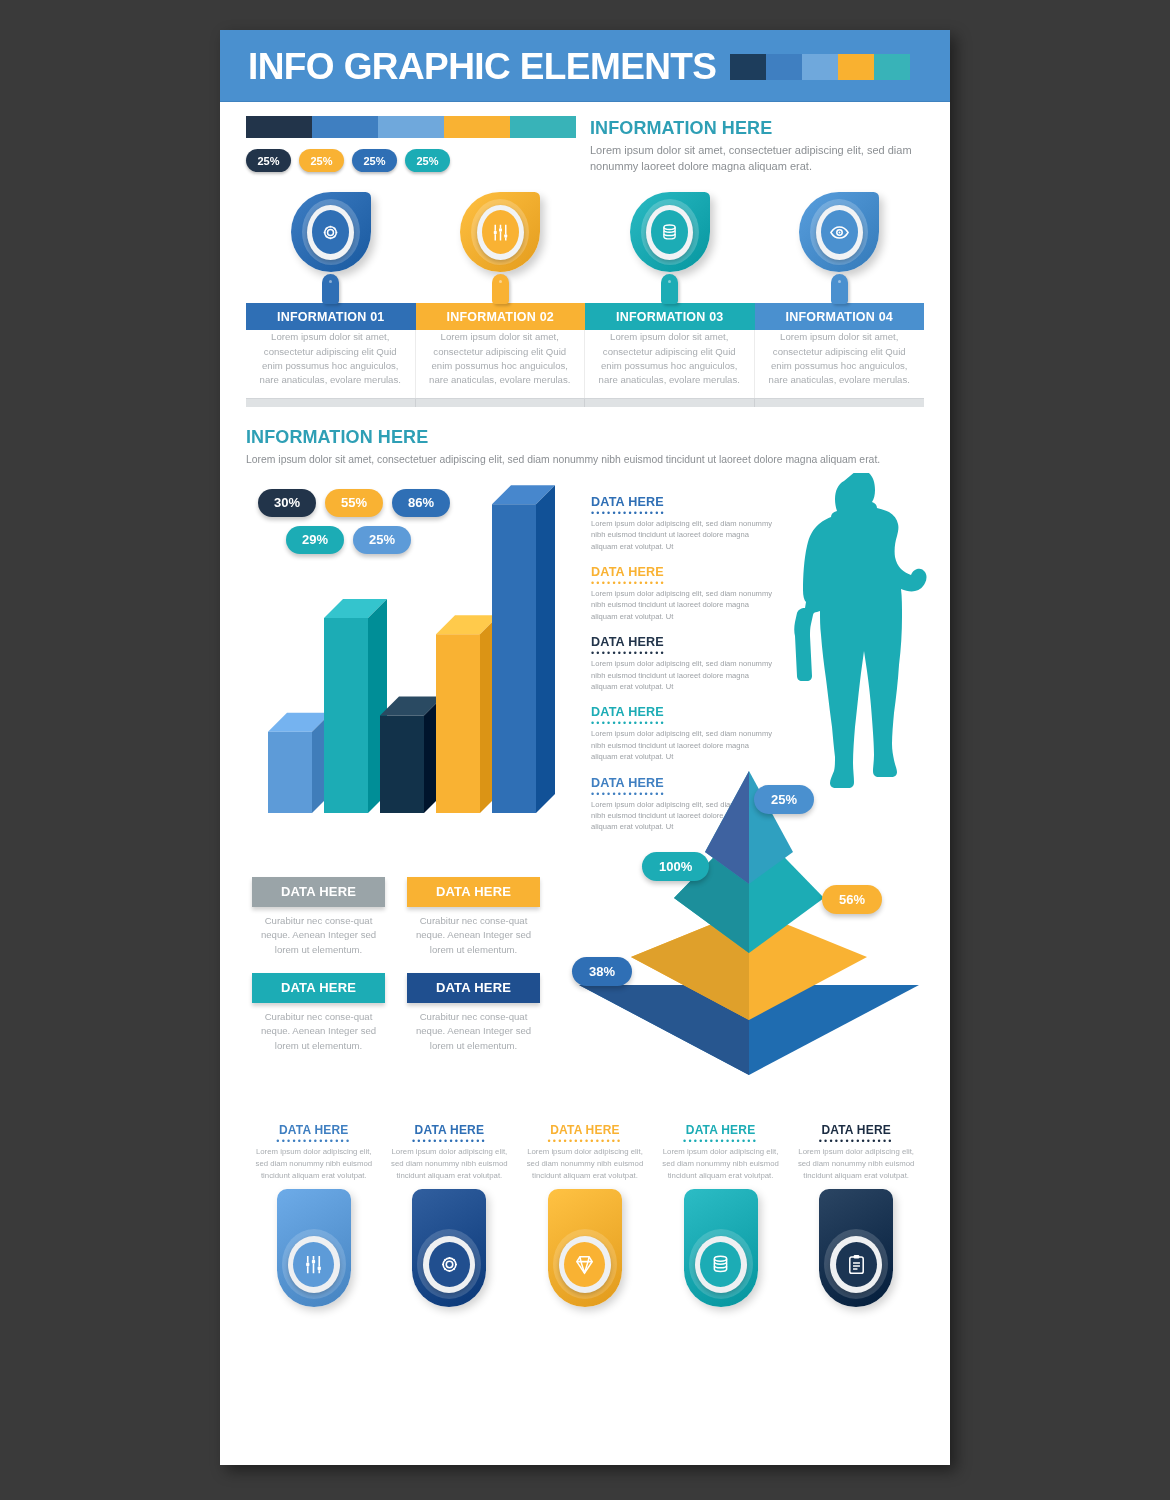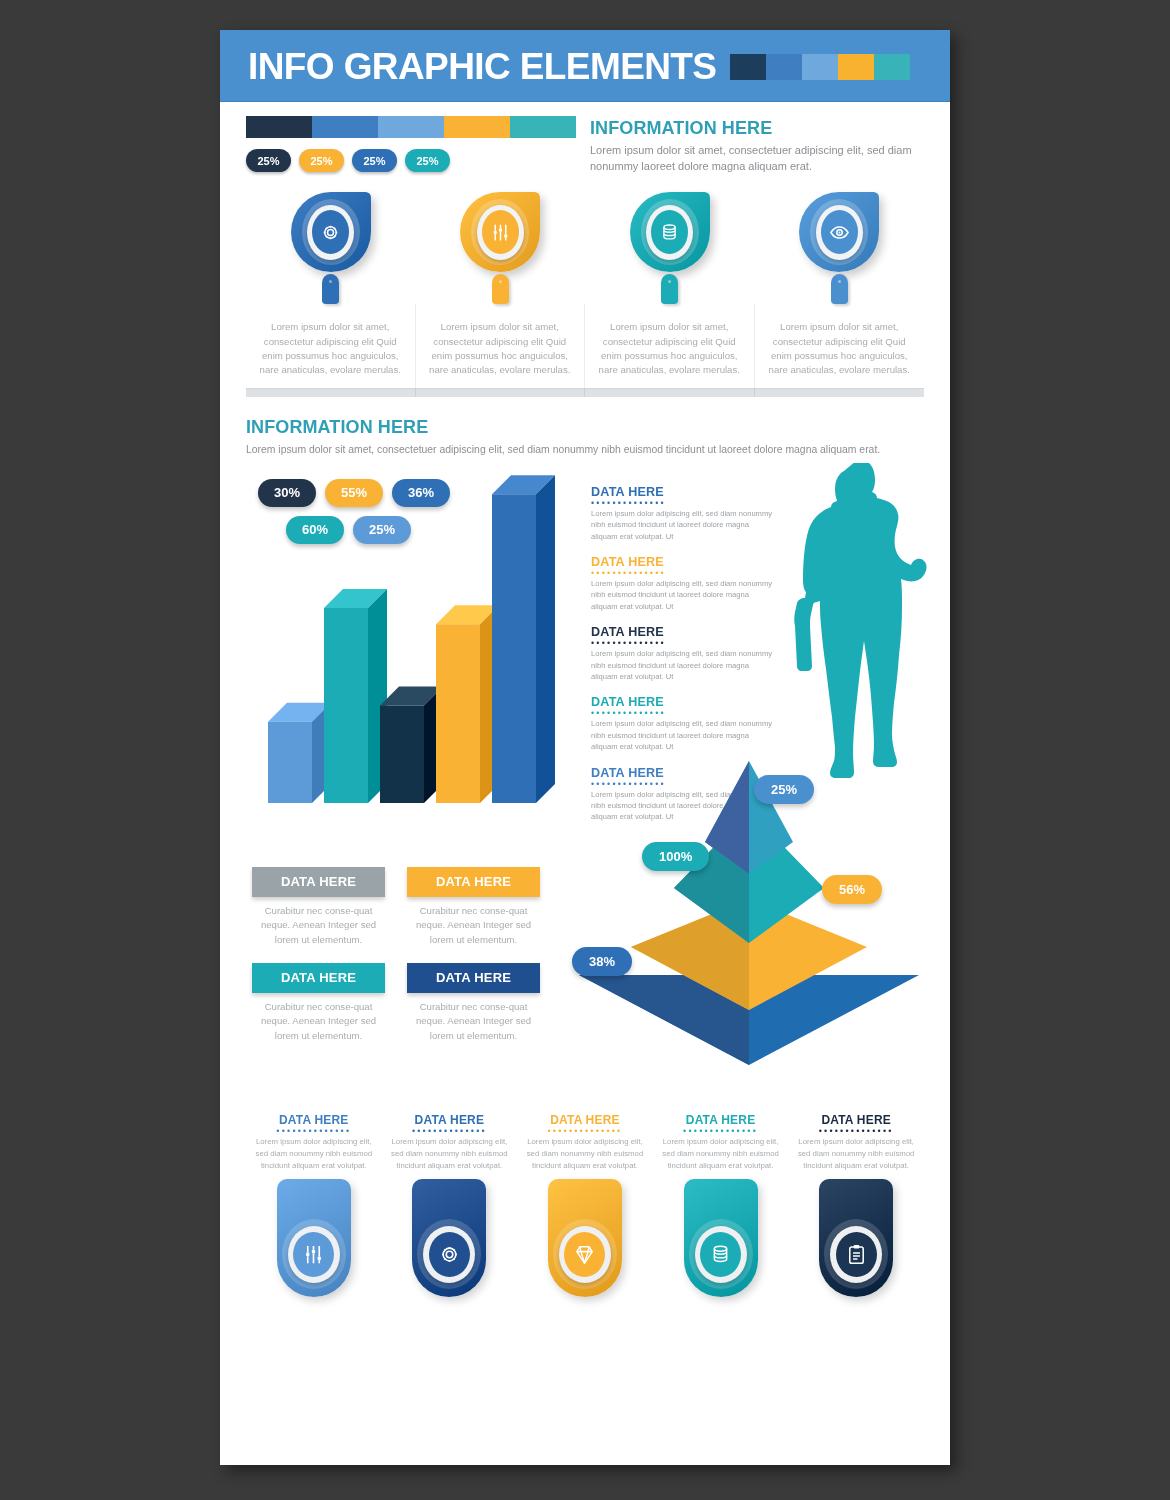--- a/index.html
+++ b/index.html
@@ -64,21 +64,21 @@
   .stem { width:17px; height:30px; border-radius:9px 9px 4px 4px;
           box-shadow:2px 2px 3px rgba(0,0,0,.18); position:relative; }
   .stem::after { content:''; position:absolute; left:7px; top:6px;
                  width:3px; height:3px; border-radius:50%;
                  background:rgba(255,255,255,.45); }
 
   .tabs { display:flex; height:27px; margin-top:-1px; }
   .tab { width:25%; display:flex; align-items:center; justify-content:center;
          color:#fff; font-size:12.5px; font-weight:bold; letter-spacing:.2px; }
   .tcards { display:flex; }
-  .tcard { width:25%; padding:16px 13px 10px; border-right:1px solid #ececec;
+  .tcard { width:25%; padding:0 13px 10px; border-right:1px solid #ececec;
            text-align:center; }
   .tcard:last-child { border-right:none; }
   .tcard p { color:#a9adb1; font-size:9.6px; line-height:1.5; }
   .tshadow { height:9px; background:#dfe2e4; margin:0 0 0 0;
              border-top:1px solid #d2d5d8; display:flex; }
   .tshadow i { width:25%; border-right:1px solid #cdd0d3; }
   .tshadow i:last-child { border-right:none; }
 
   
   .s2 { margin-top:20px; }
@@ -244,20 +244,26 @@
         </div>
         <div class="stem-col">
           <div class="stem" style="background: rgb(249, 178, 51);"></div>
         </div>
         <div class="stem-col">
           <div class="stem" style="background: rgb(28, 172, 181);"></div>
         </div>
         <div class="stem-col">
           <div class="stem" style="background: rgb(74, 144, 207);"></div>
         </div>
+      </div>
+    <div class="tabs" id="tabs">
+        <div class="tab" style="background: rgb(47, 111, 181);">INFORMATION 01</div>
+        <div class="tab" style="background: rgb(249, 178, 51);">INFORMATION 02</div>
+        <div class="tab" style="background: rgb(28, 172, 181);">INFORMATION 03</div>
+        <div class="tab" style="background: rgb(74, 144, 207);">INFORMATION 04</div>
       </div>
     <div class="tcards" id="tcards">
         <div class="tcard">
           <p>Lorem ipsum dolor sit amet, consectetur adipiscing elit Quid enim possumus hoc anguiculos, nare anaticulas, evolare merulas.</p>
         </div>
         <div class="tcard">
           <p>Lorem ipsum dolor sit amet, consectetur adipiscing elit Quid enim possumus hoc anguiculos, nare anaticulas, evolare merulas.</p>
         </div>
         <div class="tcard">
           <p>Lorem ipsum dolor sit amet, consectetur adipiscing elit Quid enim possumus hoc anguiculos, nare anaticulas, evolare merulas.</p>
@@ -305,24 +311,24 @@
             <polygon points="246,31.25 265,12.25 309,12.25 290,31.25" fill="#4787cd"></polygon>
             <polygon points="290,31.25 309,12.25 309,321 290,340" fill="#115197"></polygon>
             <rect x="246" y="31.25" width="44" height="308.75" fill="#2f6fb5"></rect>
           </g>
         </svg>
 
       <div class="pill-grp">
         <div class="row r1" id="pgrow1">
             <div class="pill2" style="background: rgb(34, 52, 74);">30%</div>
             <div class="pill2" style="background: rgb(249, 178, 51);">55%</div>
-            <div class="pill2" style="background: rgb(47, 111, 181);">36%</div>
+            <div class="pill2" style="background: rgb(47, 111, 181);">86%</div>
           </div>
         <div class="row r2" id="pgrow2">
-            <div class="pill2" style="background: rgb(28, 172, 181);">60%</div>
+            <div class="pill2" style="background: rgb(28, 172, 181);">29%</div>
             <div class="pill2" style="background: rgb(93, 155, 216);">25%</div>
           </div>
       </div>
 
       <div class="dlist" id="dlist">
           <div class="ditem">
             <h4 style="color: rgb(47, 111, 181);">DATA HERE</h4>
             <div class="dots" style="color: rgb(47, 111, 181);">••••••••••••••</div>
             <p>Lorem ipsum dolor adipiscing elit, sed diam nonummy nibh euismod tincidunt ut laoreet dolore magna aliquam erat volutpat. Ut</p>
           </div>

